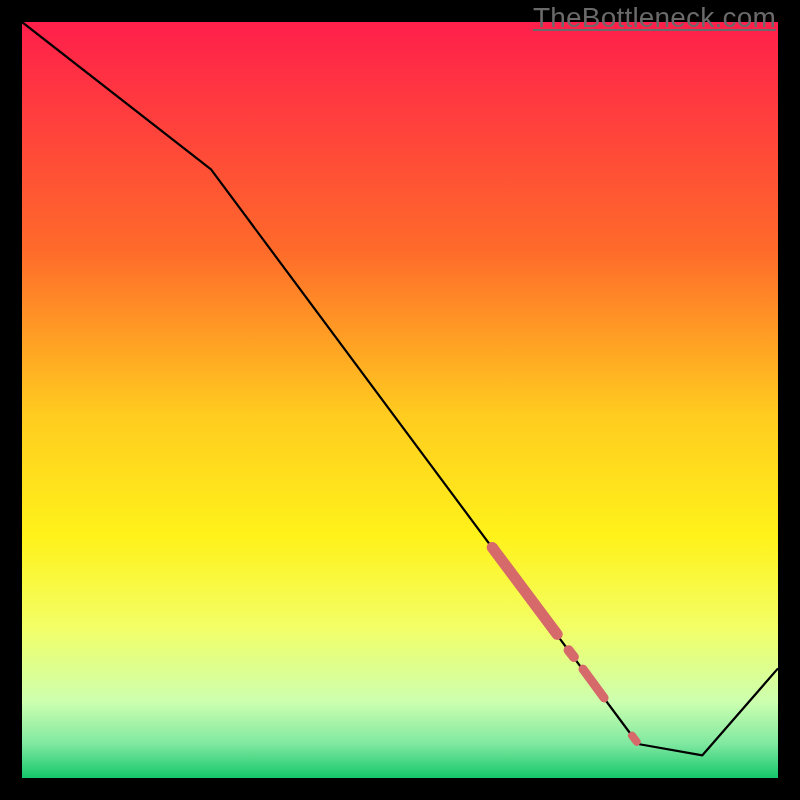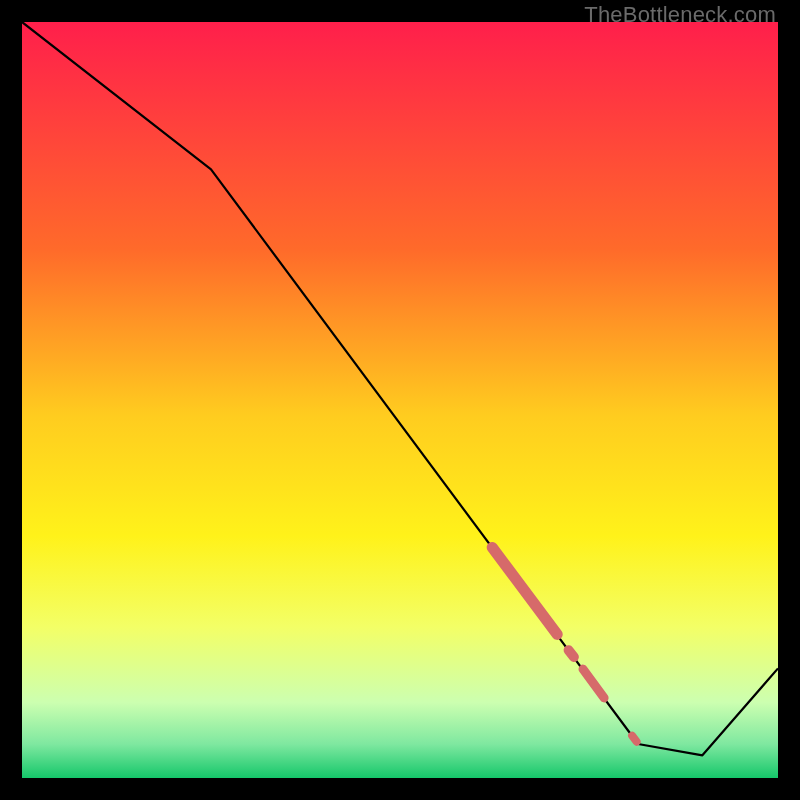--- a/index.html
+++ b/index.html
@@ -22,24 +22,25 @@
     top: 22px;
     width: 756px;
     height: 756px;
     overflow: hidden;
   }
   .watermark {
     position: absolute;
     top: 2px;
     right: 24px;
     color: #6a6a6a;
-    font-size: 22px;
+    font-size: 28px;
     font-weight: 500;
     letter-spacing: 0.2px;
     user-select: none;
+    text-decoration: underline;
   }
   svg { display: block; }
 </style>
 </head>
 <body>
 
 <div class="frame">
   <div class="plot">
     <svg id="chart-svg" viewBox="0 0 756 756" width="756" height="756">
         <defs>

